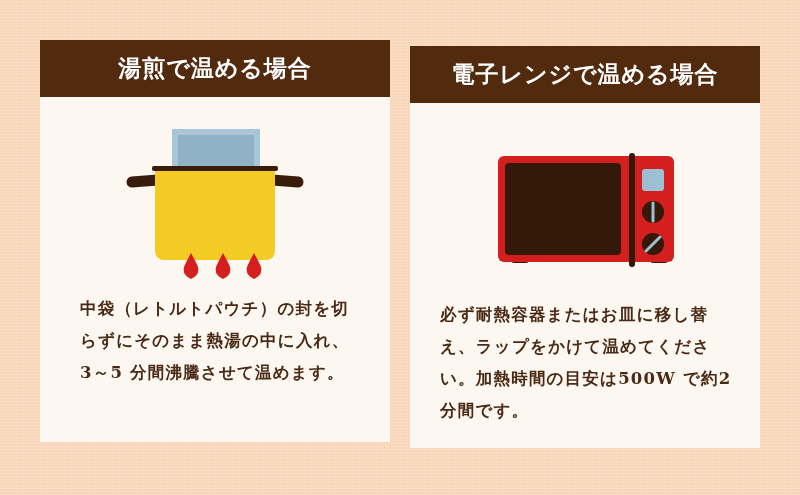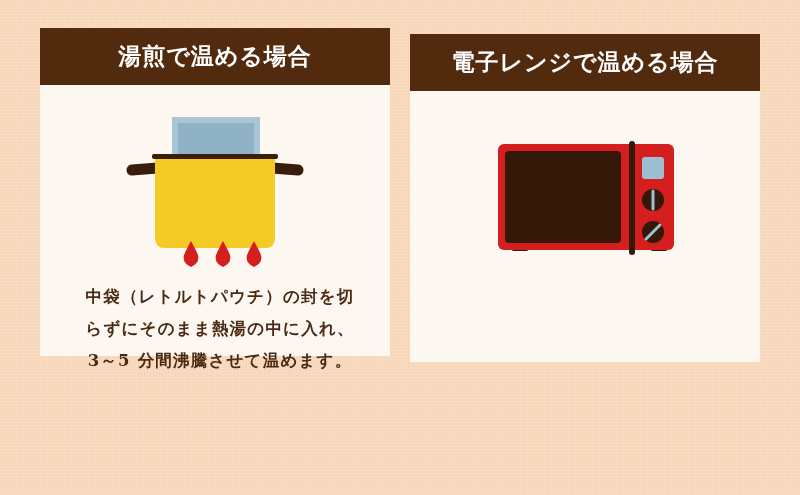--- a/index.html
+++ b/index.html
@@ -6,36 +6,35 @@
   body {
     width:800px; height:495px; overflow:hidden;
     background:#f9d9bd;
     background-image:
       repeating-linear-gradient(0deg, rgba(255,255,255,0.10) 0 1px, transparent 1px 3px),
       repeating-linear-gradient(90deg, rgba(220,170,130,0.10) 0 1px, transparent 1px 3px);
     position:relative;
     font-family:"DejaVu Serif","Liberation Serif",serif;
   }
   .card {
-    position:absolute; top:28px; width:350px; height:328px;
+    position:absolute; top:40px; width:350px; height:402px;
     background:#fcf8f1;
   }
   .card.left { left:40px; }
   .card.right { left:410px;margin-top:6px; }
   .card-header {
     height:57px; background:#522a0e; color:#fff;
     display:flex; align-items:center; justify-content:center;
     font-size:23px; font-weight:bold; letter-spacing:1px;
   }
   .illus { position:absolute; left:0; right:0; top:62px; height:190px; }
   .card-text {
     position:absolute; left:40px; right:30px; top:253px;
     color:#4a2a14; font-size:16.5px; line-height:32px; letter-spacing:1.2px;
     font-weight:bold;
-    text-align:center;
   }
   .card.right .card-text { left:30px; right:22px; }
 </style>
 </head>
 <body>
 
 <div class="card left">
   <div class="card-header">湯煎で温める場合</div>
   <div class="illus">
     <svg width="350" height="190" viewBox="0 0 350 190">
@@ -73,13 +72,14 @@
       <rect x="219" y="45" width="6" height="114" rx="3" fill="#341808"></rect>
 
       <rect x="232" y="61" width="22" height="22" rx="3" fill="#9dbfd3"></rect>
 
       <circle cx="243" cy="104" r="11" fill="#341808"></circle>
       <line x1="243" y1="95" x2="243" y2="113" stroke="#9dbfd3" stroke-width="3" stroke-linecap="round"></line>
       <circle cx="243" cy="136" r="11" fill="#341808"></circle>
       <line x1="236" y1="143" x2="250" y2="129" stroke="#9dbfd3" stroke-width="3" stroke-linecap="round"></line>
     </svg>
   </div>
+  <div class="card-text">必ず耐熱容器またはお皿に移し替え、ラップをかけて温めてください。加熱時間の目安は500W で約2分間です。</div>
 </div>
 
 </body></html>

